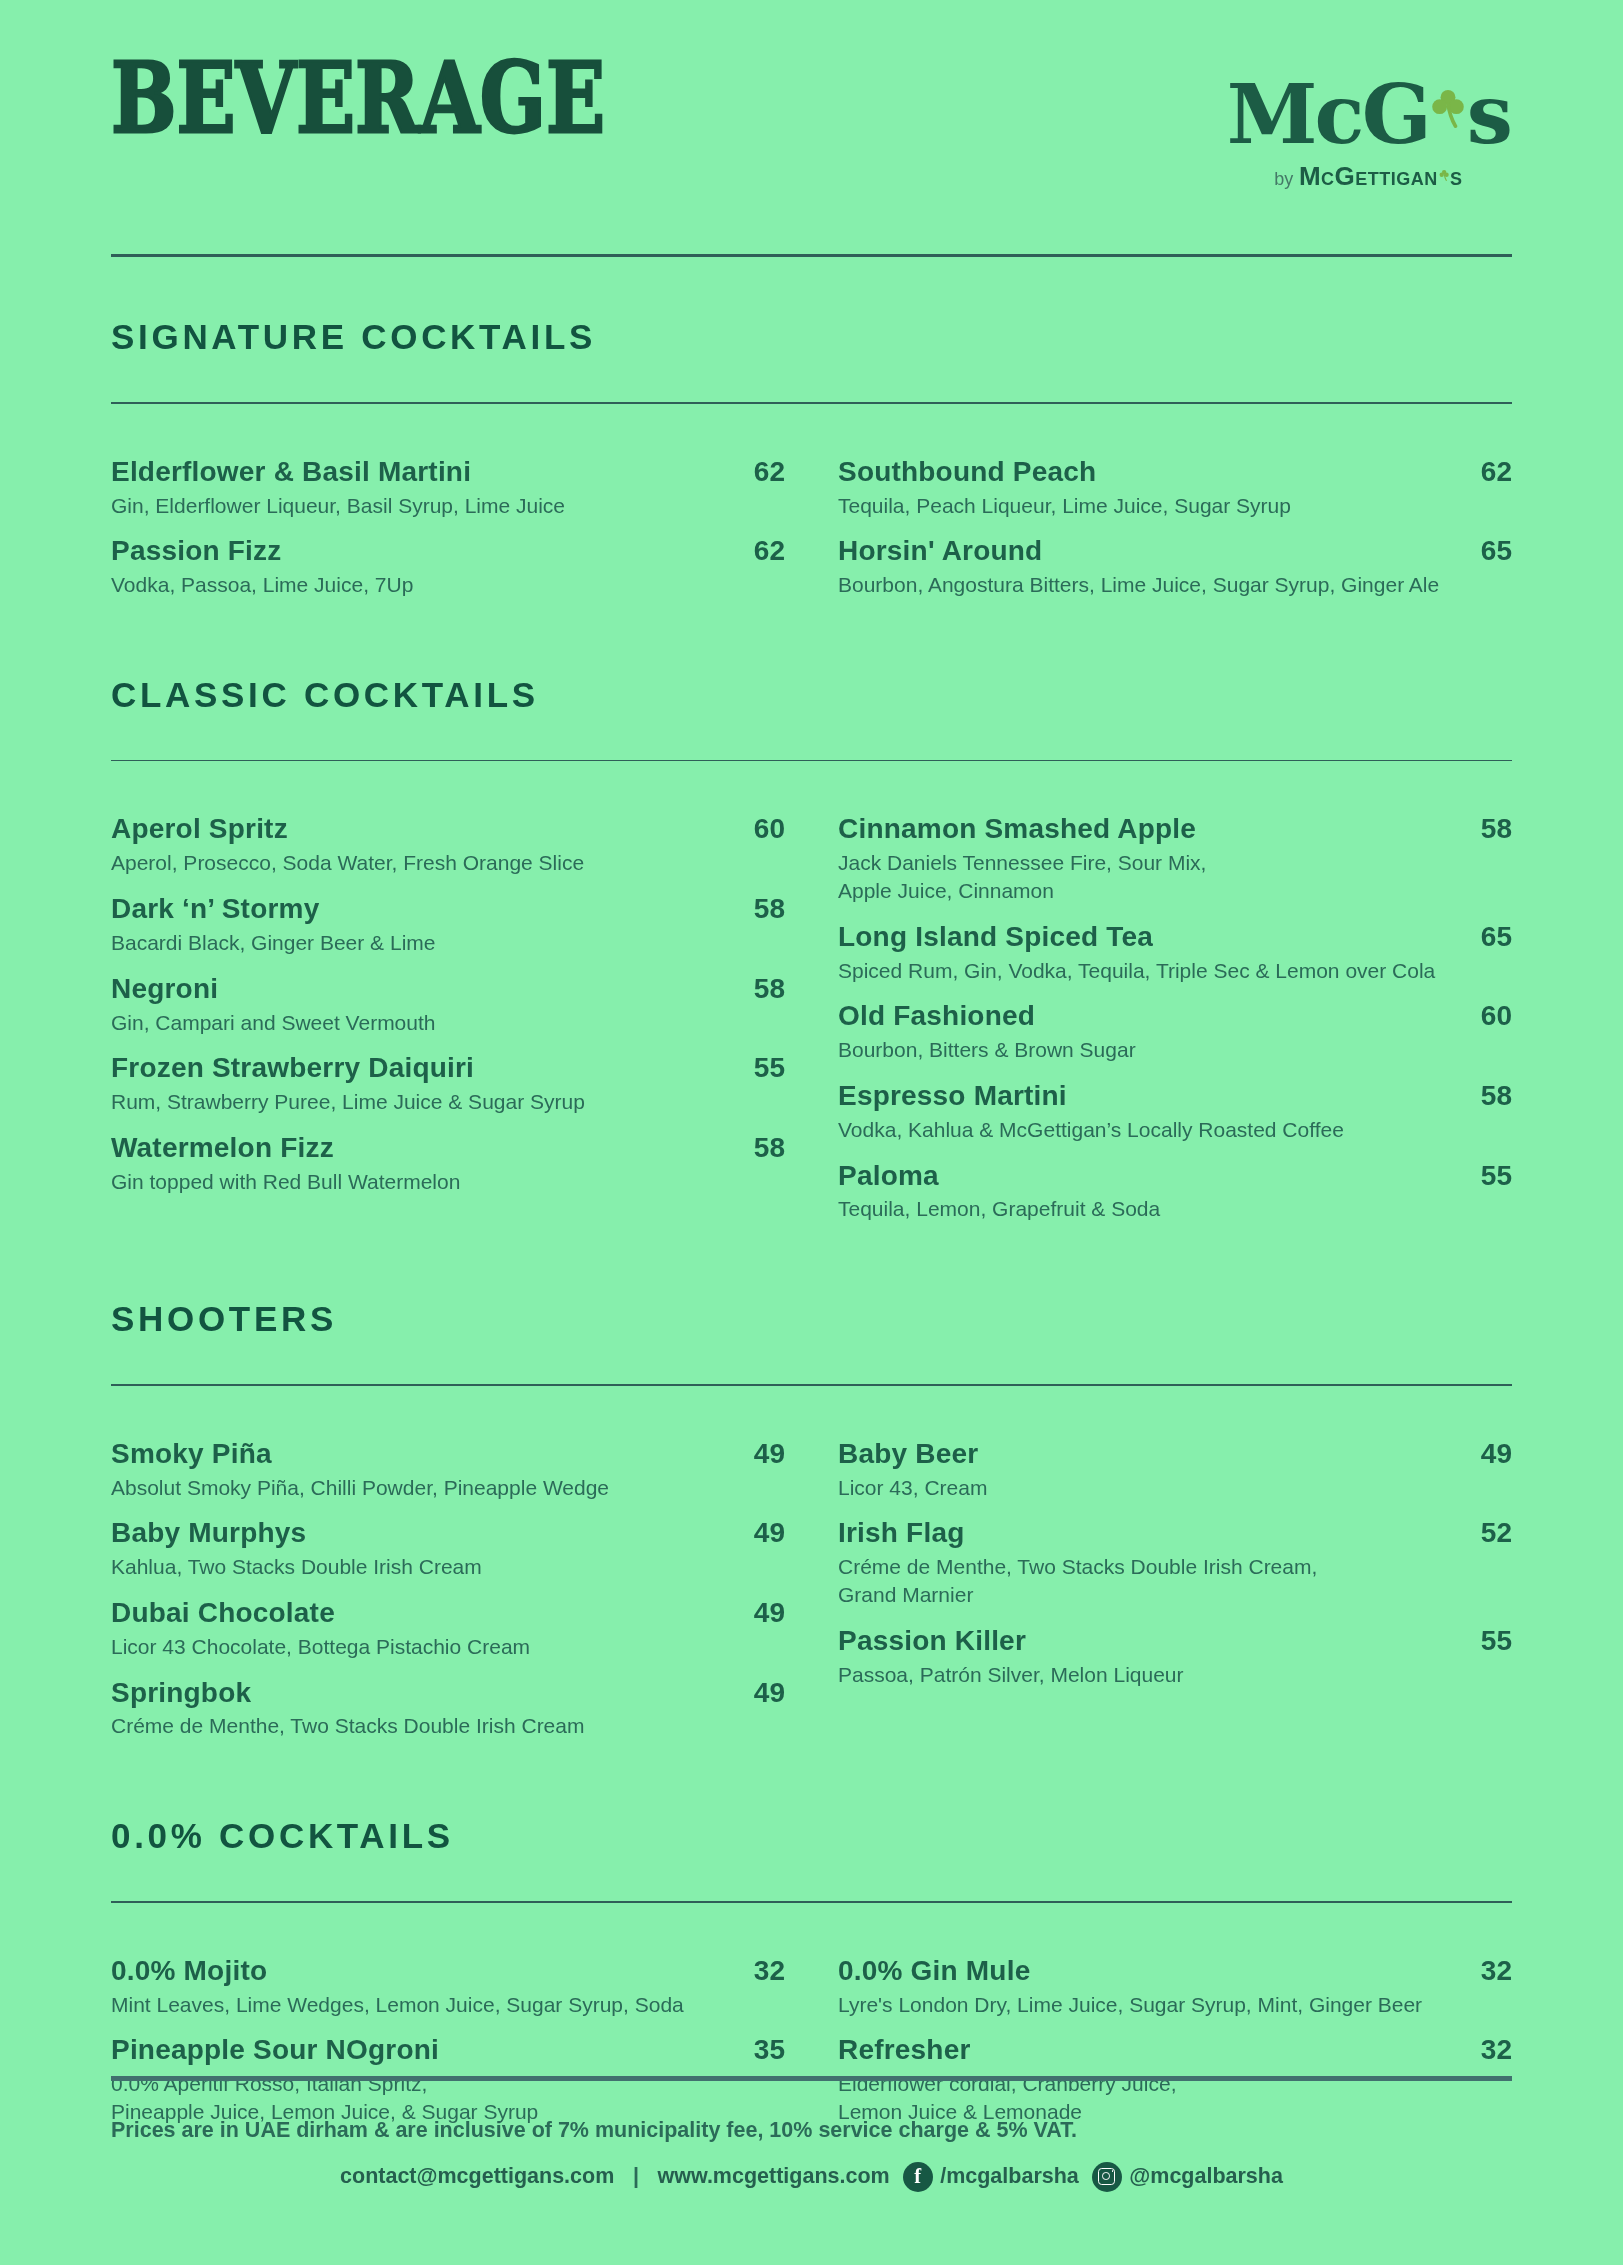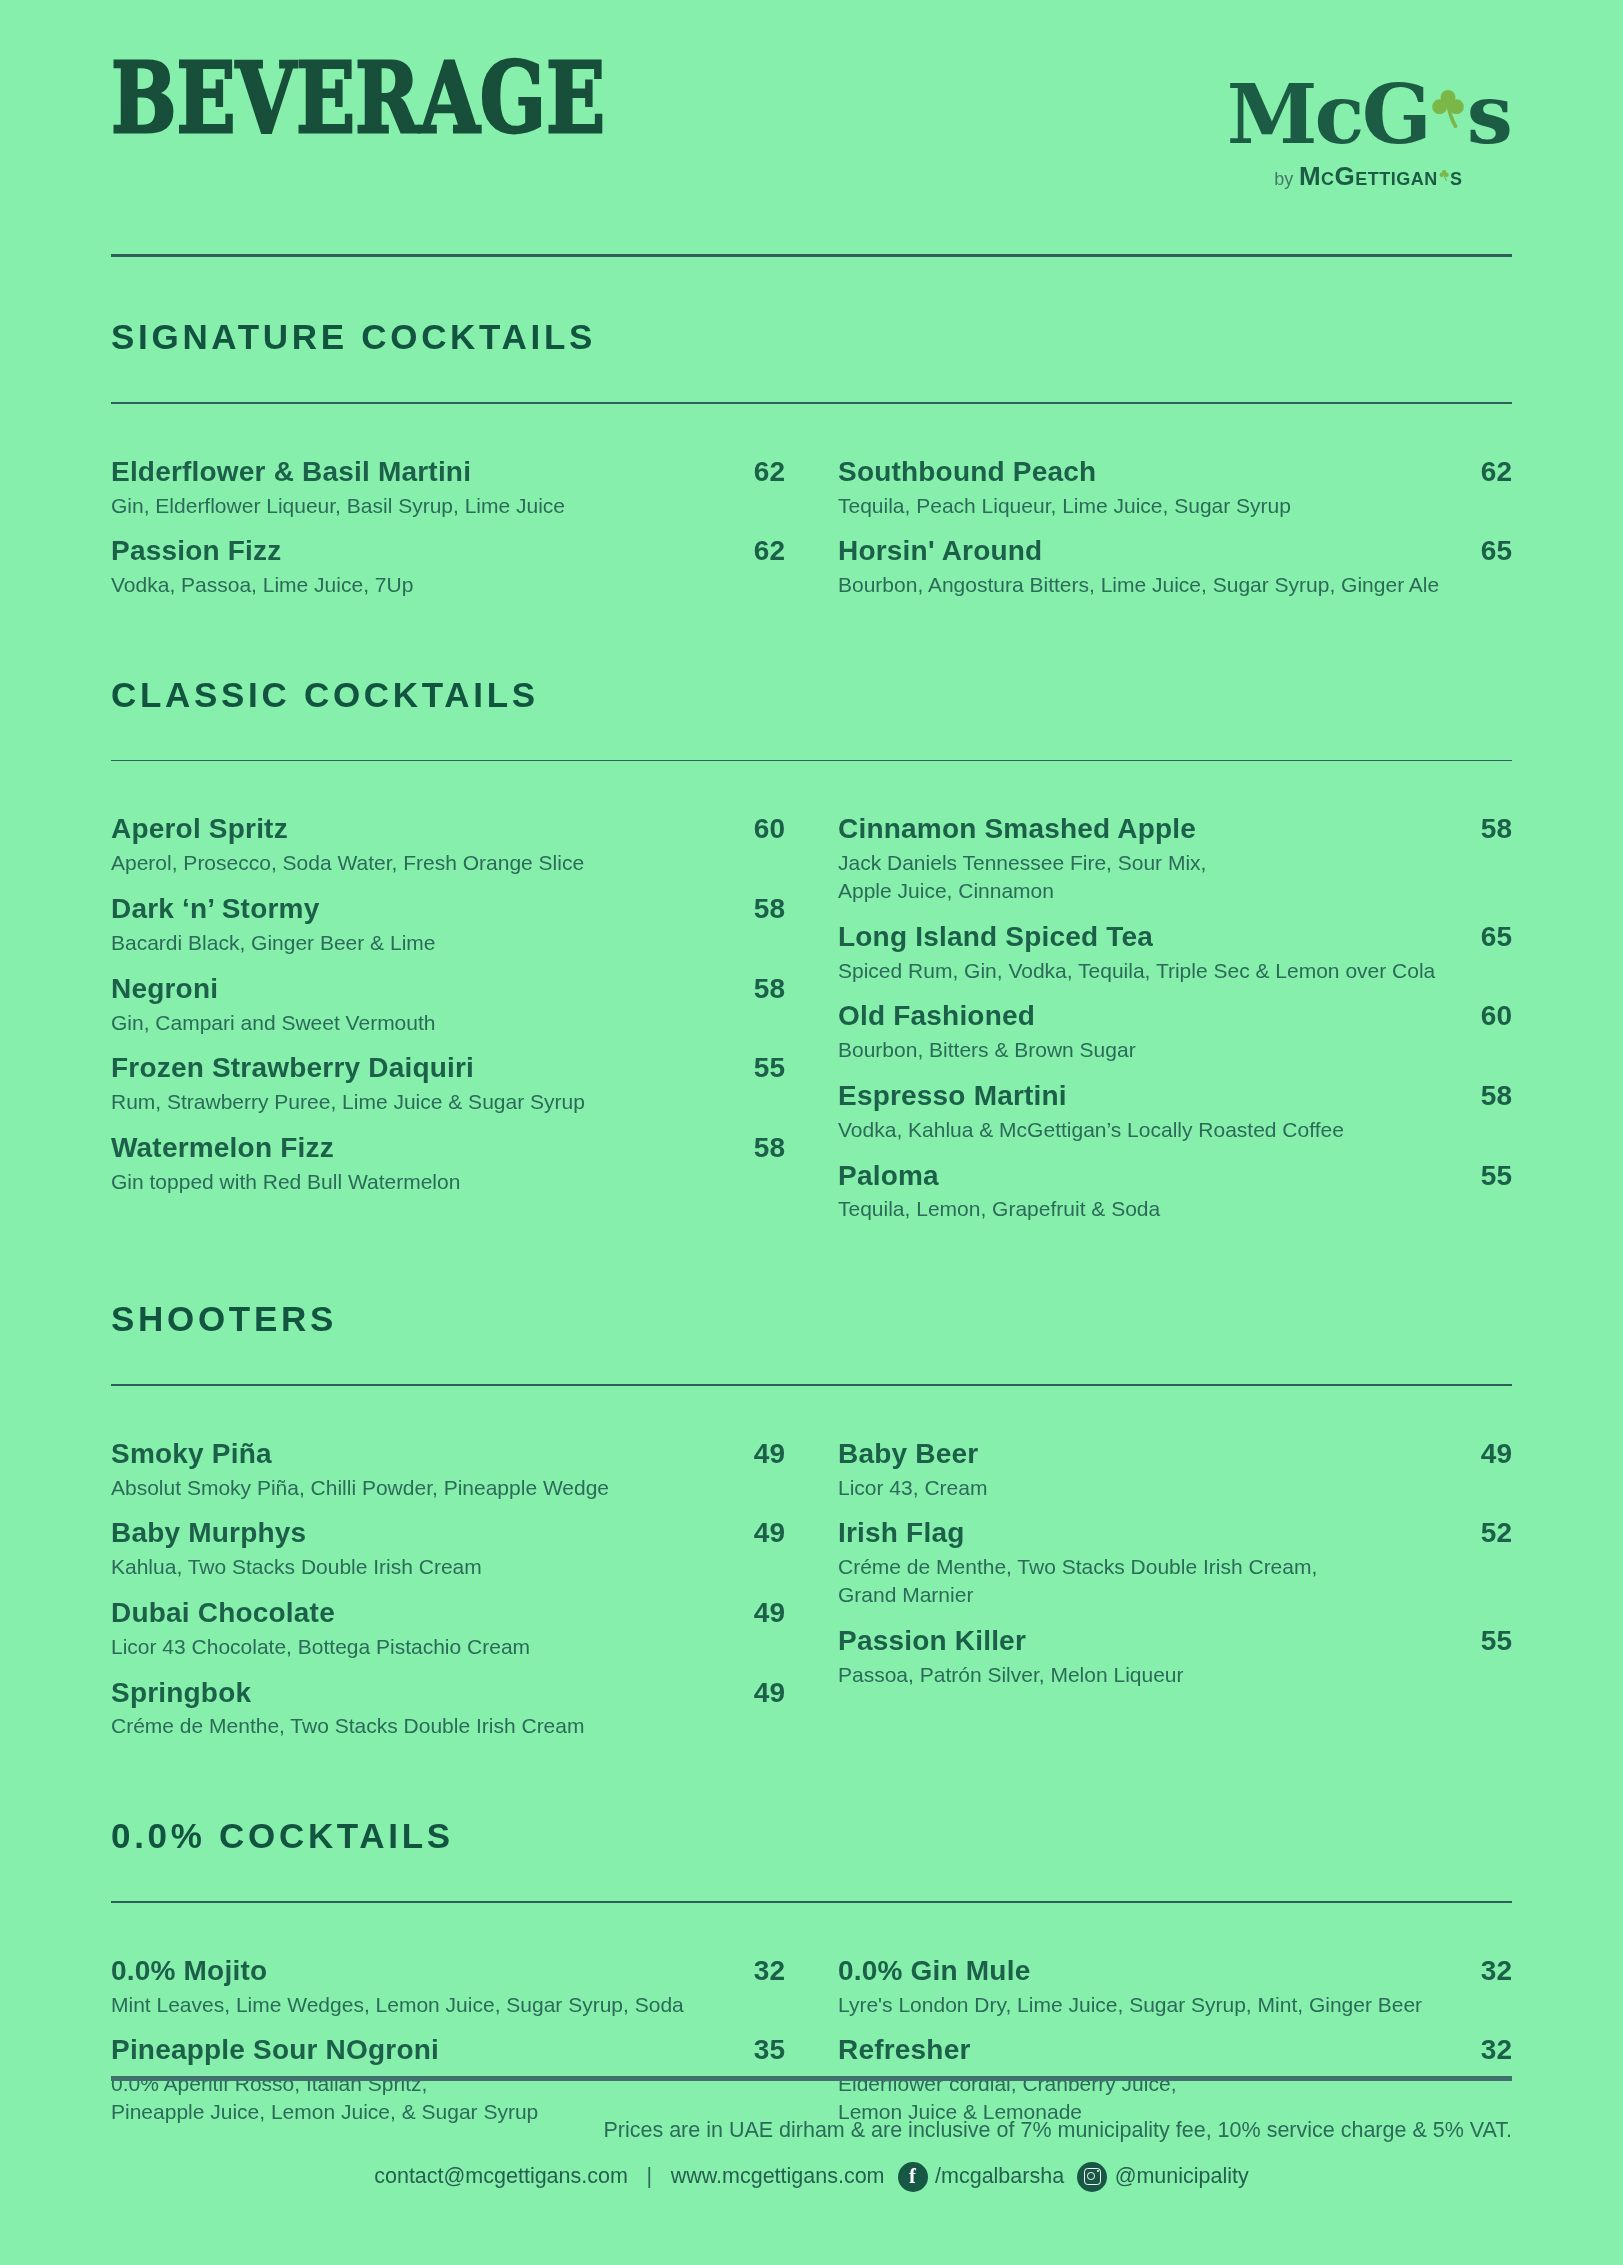--- a/index.html
+++ b/index.html
@@ -38,21 +38,21 @@
   .section-items {
     margin-top:52px; display:grid; grid-template-columns:1fr 1fr; column-gap:53px; align-items:start;
   }
   .item { margin-bottom:16px; }
   .item-head { display:flex; justify-content:space-between; align-items:baseline; }
   .item-name { font-size:28px; font-weight:700; color:#1d6049; letter-spacing:0.2px; line-height:1.15; }
   .item-price { font-size:28px; font-weight:700; color:#1d6049; padding-left:19px; }
   .item-desc { font-size:21px; font-weight:400; color:#2b6b58; margin-top:3.7px; line-height:1.32; white-space:pre-line; }
 
   
-  .footer { position:absolute; top:2076px; left:111px; right:112px; text-align:right; }
+  .footer { position:absolute; top:2076px; left:111px; right:112px; text-align:left;font-weight:bold; }
   .rule-footer { height:4.7px; background:#41706e; }
   .footer-notice { margin-top:37px; font-size:21.5px; color:#2b6b58; }
   .footer-contacts {
     margin-top:19px; font-size:21.5px; color:#255f4e;
     display:flex; justify-content:center; align-items:center; gap:13px;
   }
   .footer-contacts .sep { margin:0 5.6px; color:#2b6b58; }
   .social { display:inline-flex; align-items:center; gap:7.5px; }
   .icon-circle {
     width:30px; height:30px; border-radius:50%; background:#175844;
@@ -330,18 +330,18 @@
       <span class="sep">|</span>
       <span>www.mcgettigans.com</span>
       <span class="social">
         <span class="icon-circle fb-glyph"></span>
         <span>/mcgalbarsha</span>
       </span>
       <span class="social">
         <span class="icon-circle">
             <span class="ig-cam"></span>
           </span>
-        <span>@municipality</span>
+        <span>@mcgalbarsha</span>
       </span>
     </div>
   </div>
 </div>
 
 
 </body></html>

